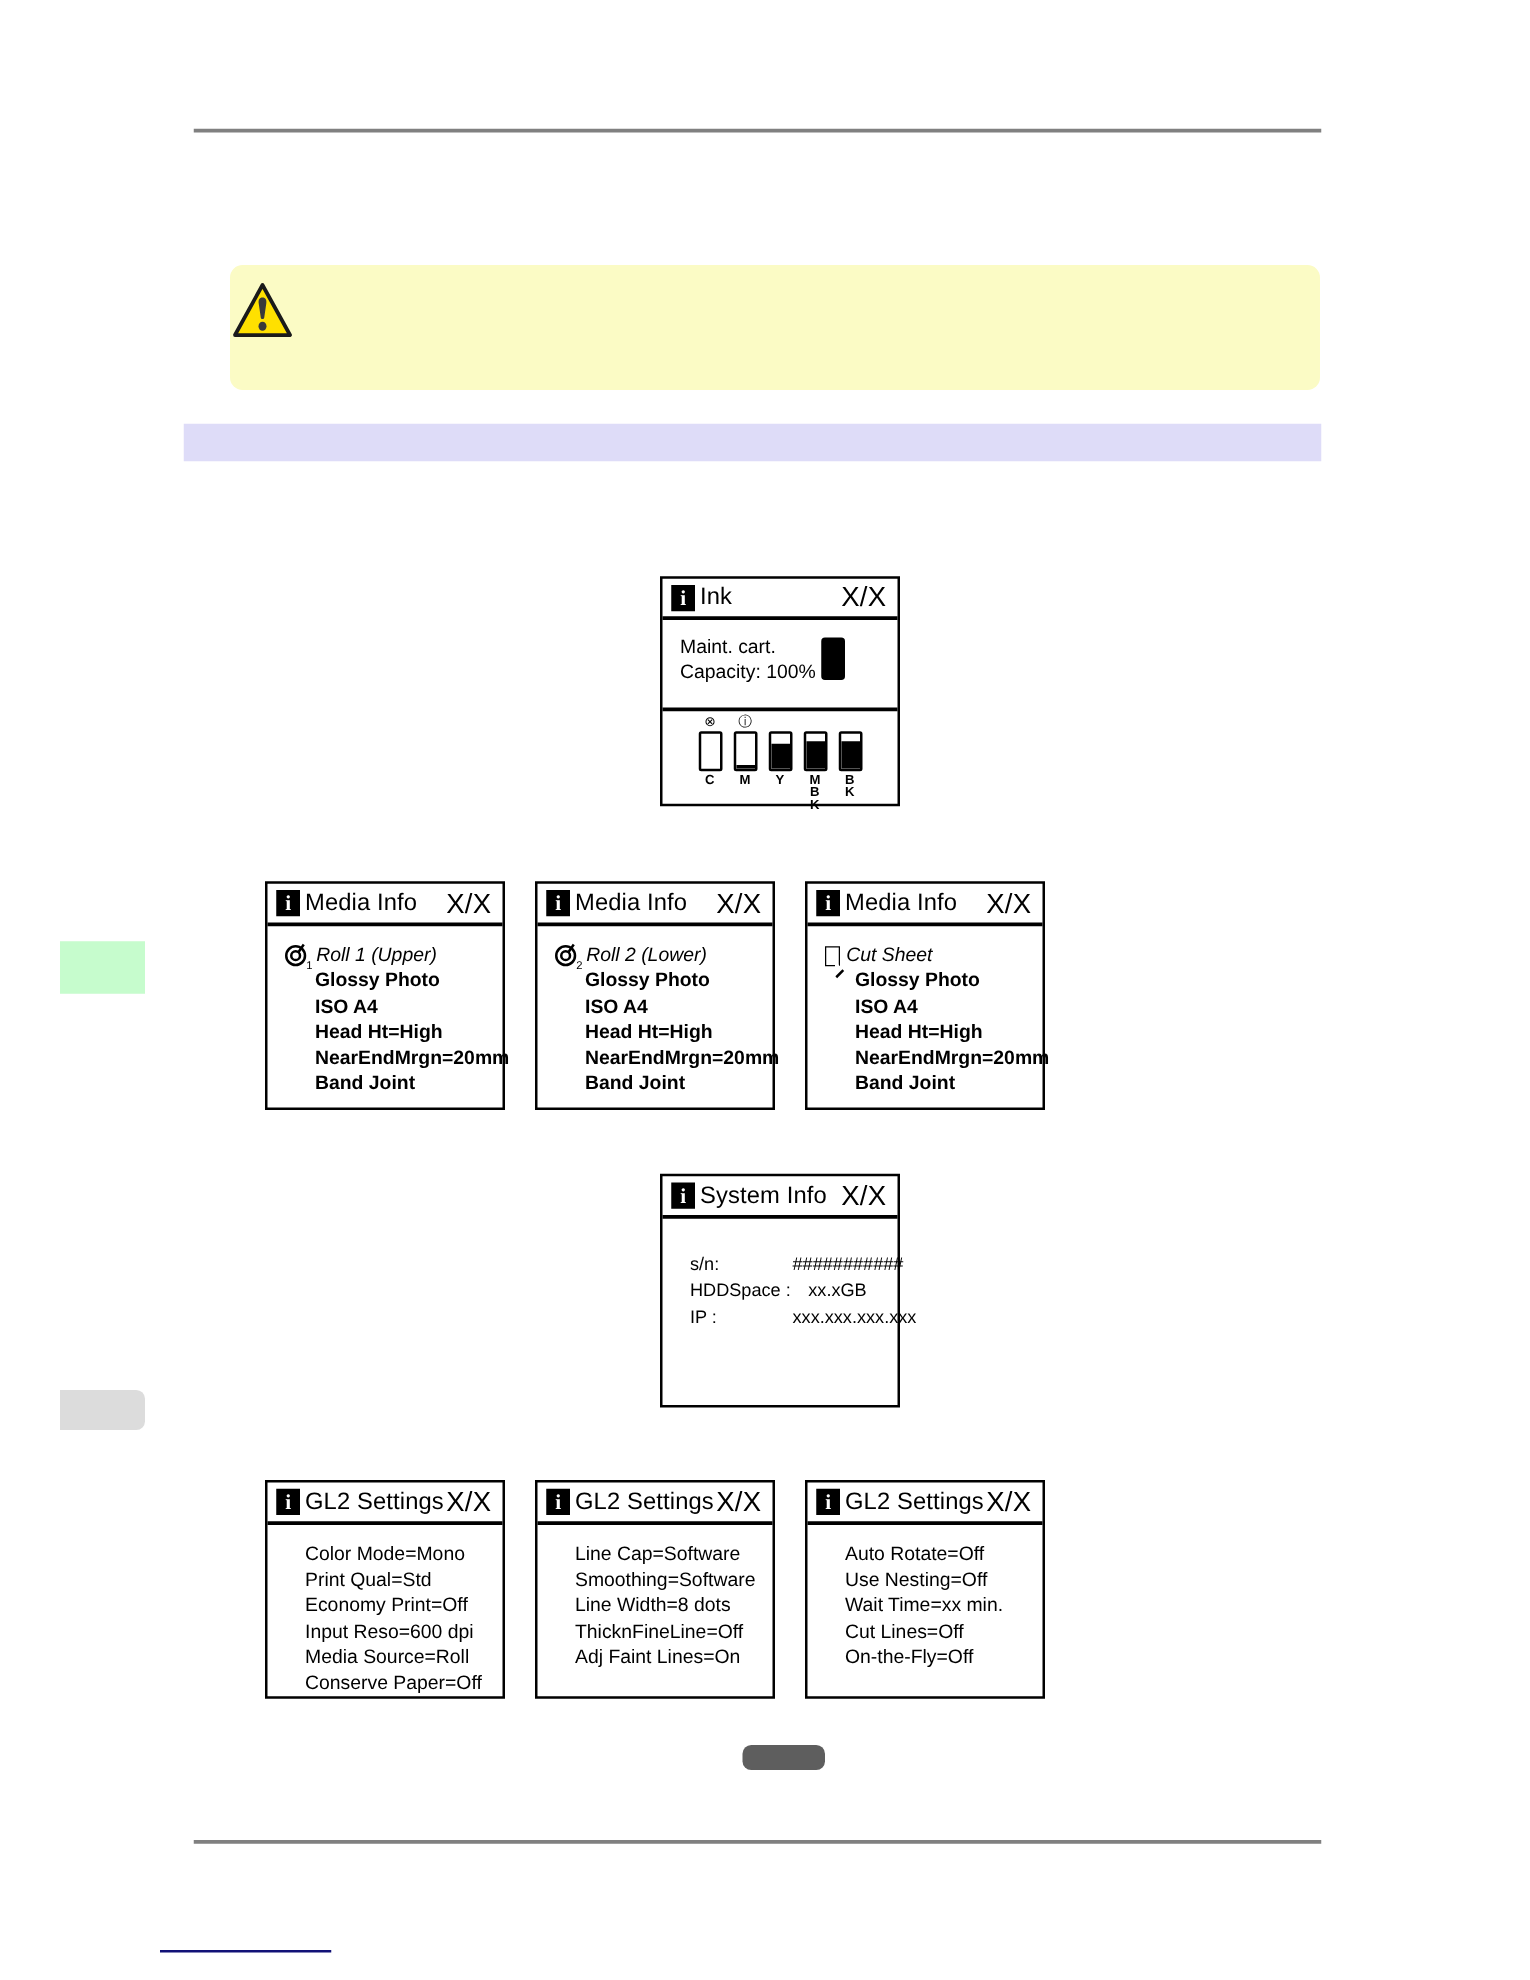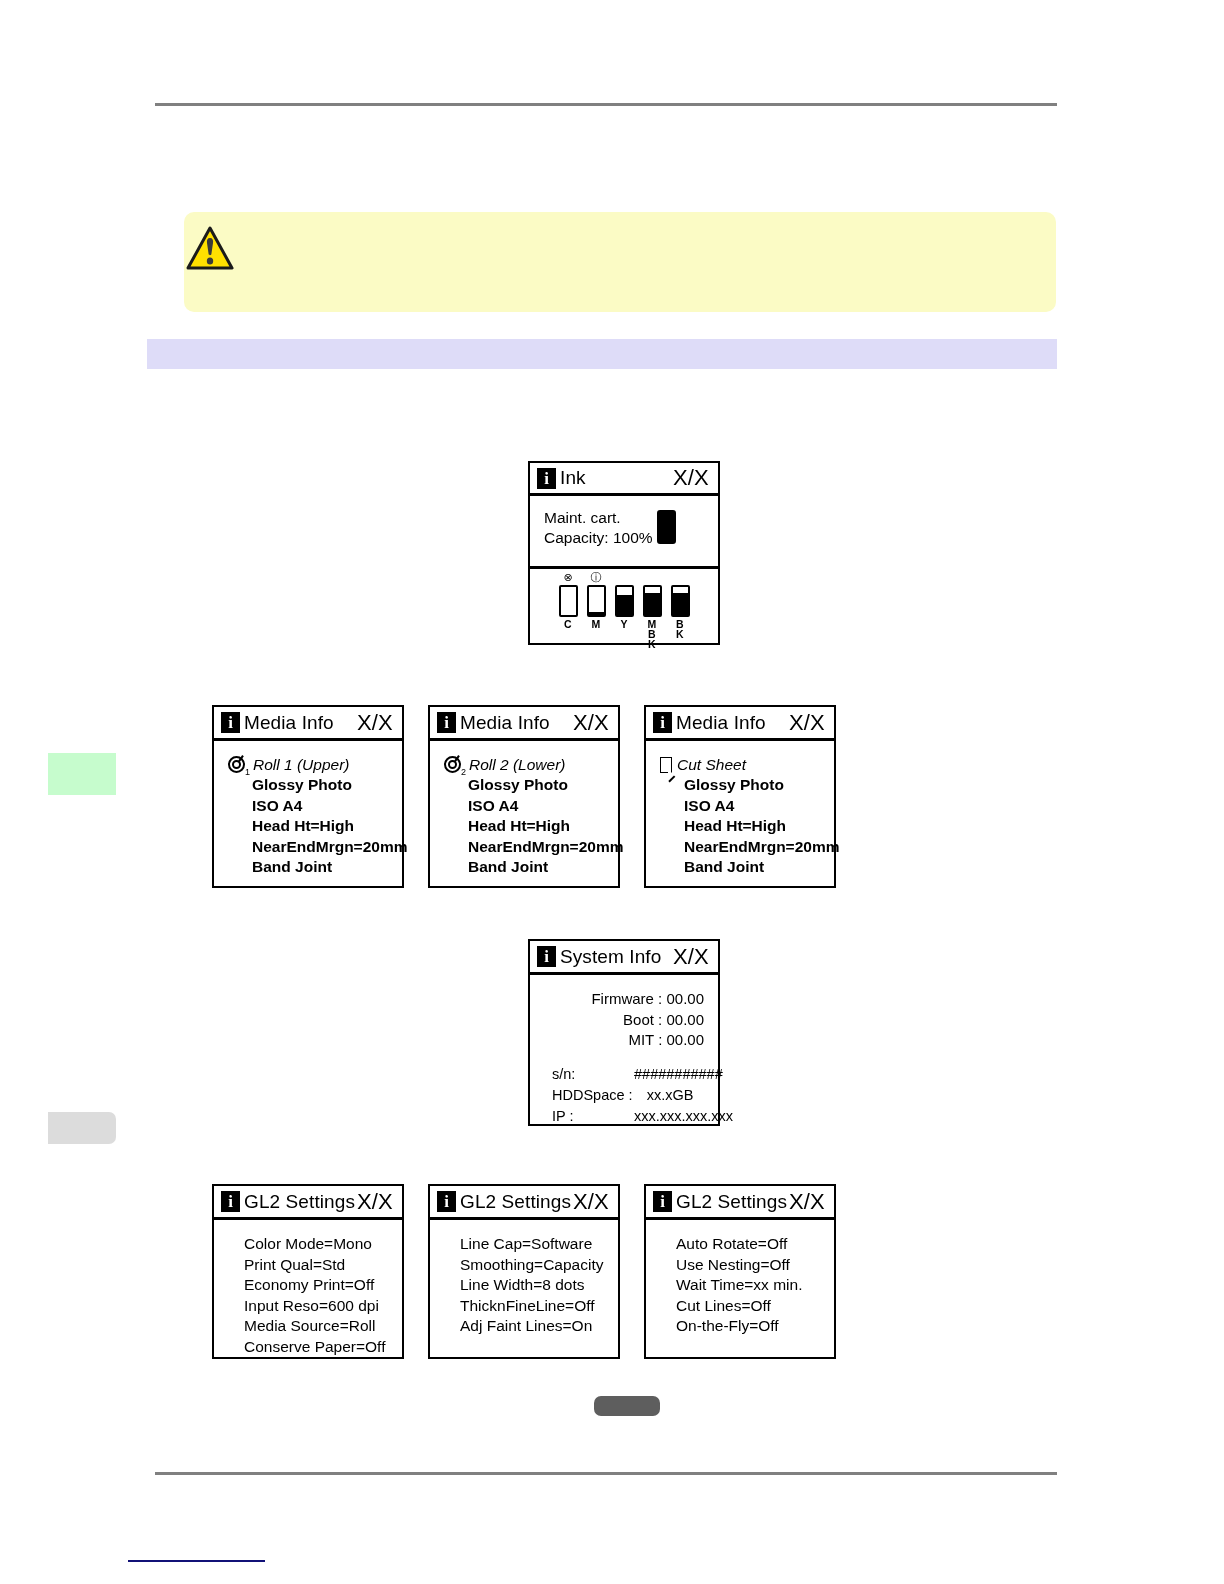--- a/index.html
+++ b/index.html
@@ -423,25 +423,20 @@
   </div>
 </div>
 
 <div class="panel" id="sysinfo-panel">
   <div class="panel-header">
     <span class="info-badge">i</span>
     <span class="panel-title">System Info</span>
     <span class="panel-count">X/X</span>
   </div>
   <div class="panel-body sys-body">
-    <div class="sys-rows-top">
-      <div>Firmware : 00.00</div>
-      <div>Boot : 00.00</div>
-      <div>MIT  : 00.00</div>
-    </div>
     <div class="sys-rows-bottom">
       <div class="sys-row">
         <span class="k">s/n:</span>
         <span class="v">###########</span>
       </div>
       <div class="sys-row">
         <span class="k">HDDSpace :</span>
         <span class="v">xx.xGB</span>
       </div>
       <div class="sys-row">
@@ -469,21 +464,21 @@
 </div>
 
 <div class="panel gl2-panel" id="gl2-panel-1">
   <div class="panel-header">
     <span class="info-badge">i</span>
     <span class="panel-title">GL2 Settings</span>
     <span class="panel-count">X/X</span>
   </div>
   <div class="panel-body gl2-body">
     <div>Line Cap=Software</div>
-    <div>Smoothing=Capacity</div>
+    <div>Smoothing=Software</div>
     <div>Line Width=8 dots</div>
     <div>ThicknFineLine=Off</div>
     <div>Adj Faint Lines=On</div>
   </div>
 </div>
 
 <div class="panel gl2-panel" id="gl2-panel-2">
   <div class="panel-header">
     <span class="info-badge">i</span>
     <span class="panel-title">GL2 Settings</span>

